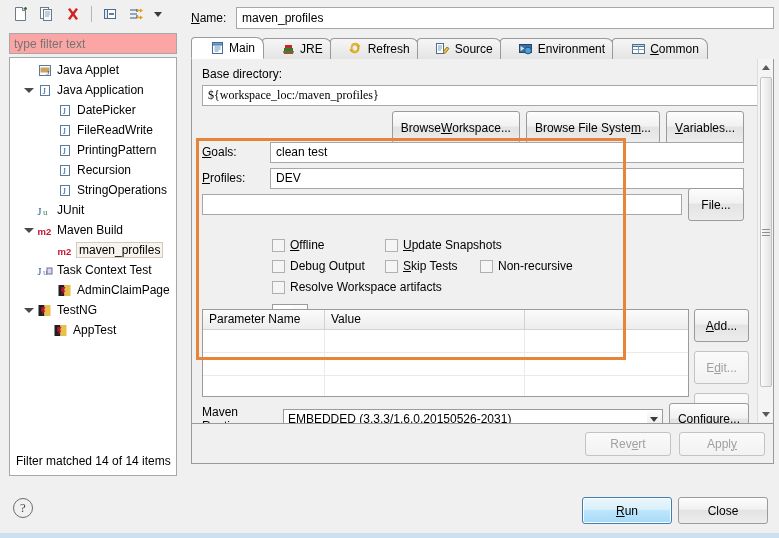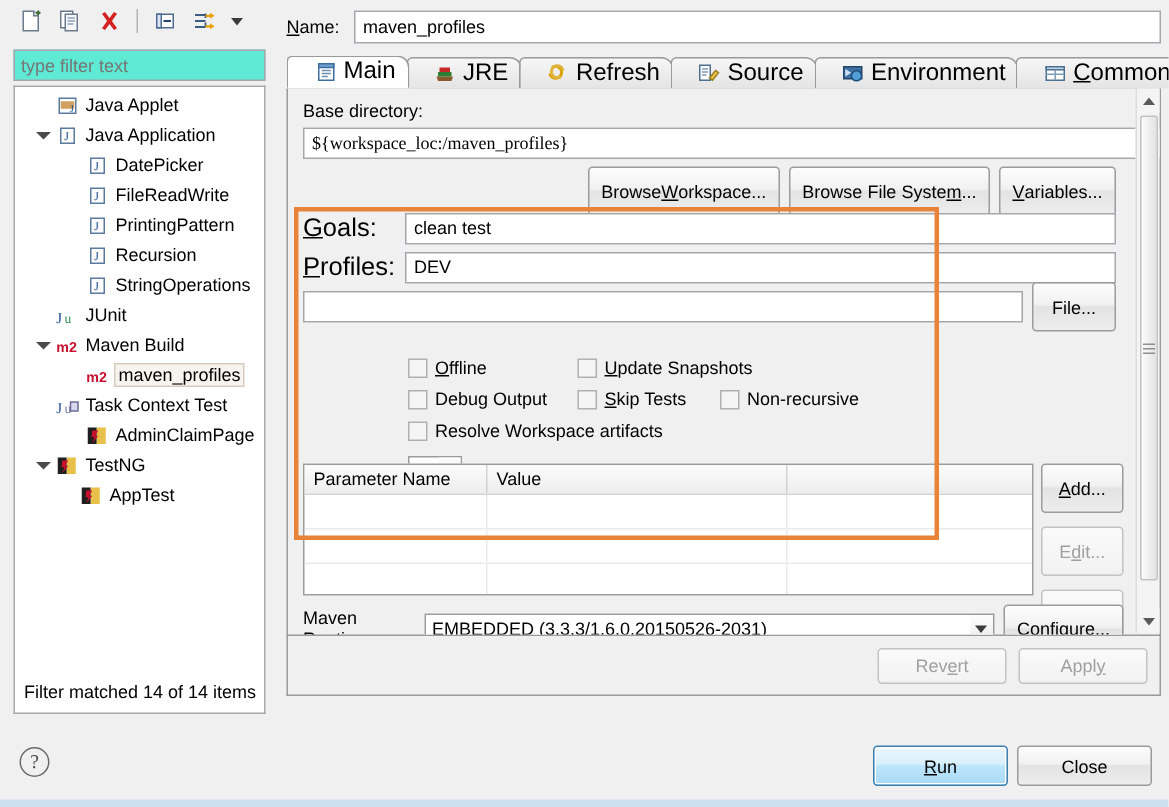--- a/index.html
+++ b/index.html
@@ -52,21 +52,21 @@
     border-left: 4px solid transparent;
     border-right: 4px solid transparent;
     border-top: 5px solid #3b3b3b;
   }
 
   #filter-input {
     position: absolute;
     left: 9px; top: 33px;
     width: 168px; height: 21px;
     border: 1px solid #a7a6aa;
-    background: #5eead4;
+    background: #fca5a5;
     padding: 2px 4px;
     font-family: "Liberation Sans", sans-serif;
     font-size: 12px;
     color: #4a4a4a;
     outline: none;
   }
 
   #tree-box {
     position: absolute;
     left: 9px; top: 57px;
@@ -153,21 +153,21 @@
     left: 3px; top: 35px;
     width: 583px; height: 22px;
     display: flex;
     align-items: flex-end;
     border-bottom: 1px solid #9a9a9a;
   }
   .tab {
     height: 21px;
     display: flex; align-items: center;
     padding: 0 8px 0 17px;
-    font-size: 16px;
+    font-size: 12px;
     background: linear-gradient(to bottom, #f6f6f6, #e4e4e4);
     border: 1px solid #9a9a9a;
     border-bottom: none;
     border-top-left-radius: 4px;
     border-top-right-radius: 8px;
     margin-right: -2px;
     position: relative;
   }
   .tab.active {
     background: #fff;
@@ -233,21 +233,21 @@
     align-items: center;
     justify-content: center;
   }
   .btn.disabled { color: #a0a0a0; border-color: #c3c3c3;
     background: linear-gradient(to bottom, #fafafa, #f2f2f2); }
 
   
   #goals-row { position: absolute; left: 10px; top: 82px; width: 542px; height: 22px; display: flex; align-items: center; }
   #profiles-row { position: absolute; left: 10px; top: 108px; width: 542px; height: 22px; display: flex; align-items: center; }
   #usersettings-row { position: absolute; left: 10px; top: 134px; width: 542px; height: 23px; display: flex; align-items: center; }
-  .inline-label { width: 68px; font-size: 17px; }
+  .inline-label { width: 68px; font-size: 12px; }
   .txt {
     height: 21px;
     border: 1px solid #a7a6aa;
     background: #fff;
     padding: 1px 5px;
     font-size: 12px;
     font-family: "Liberation Sans", sans-serif;
     outline: none;
     flex: 1;
   }

